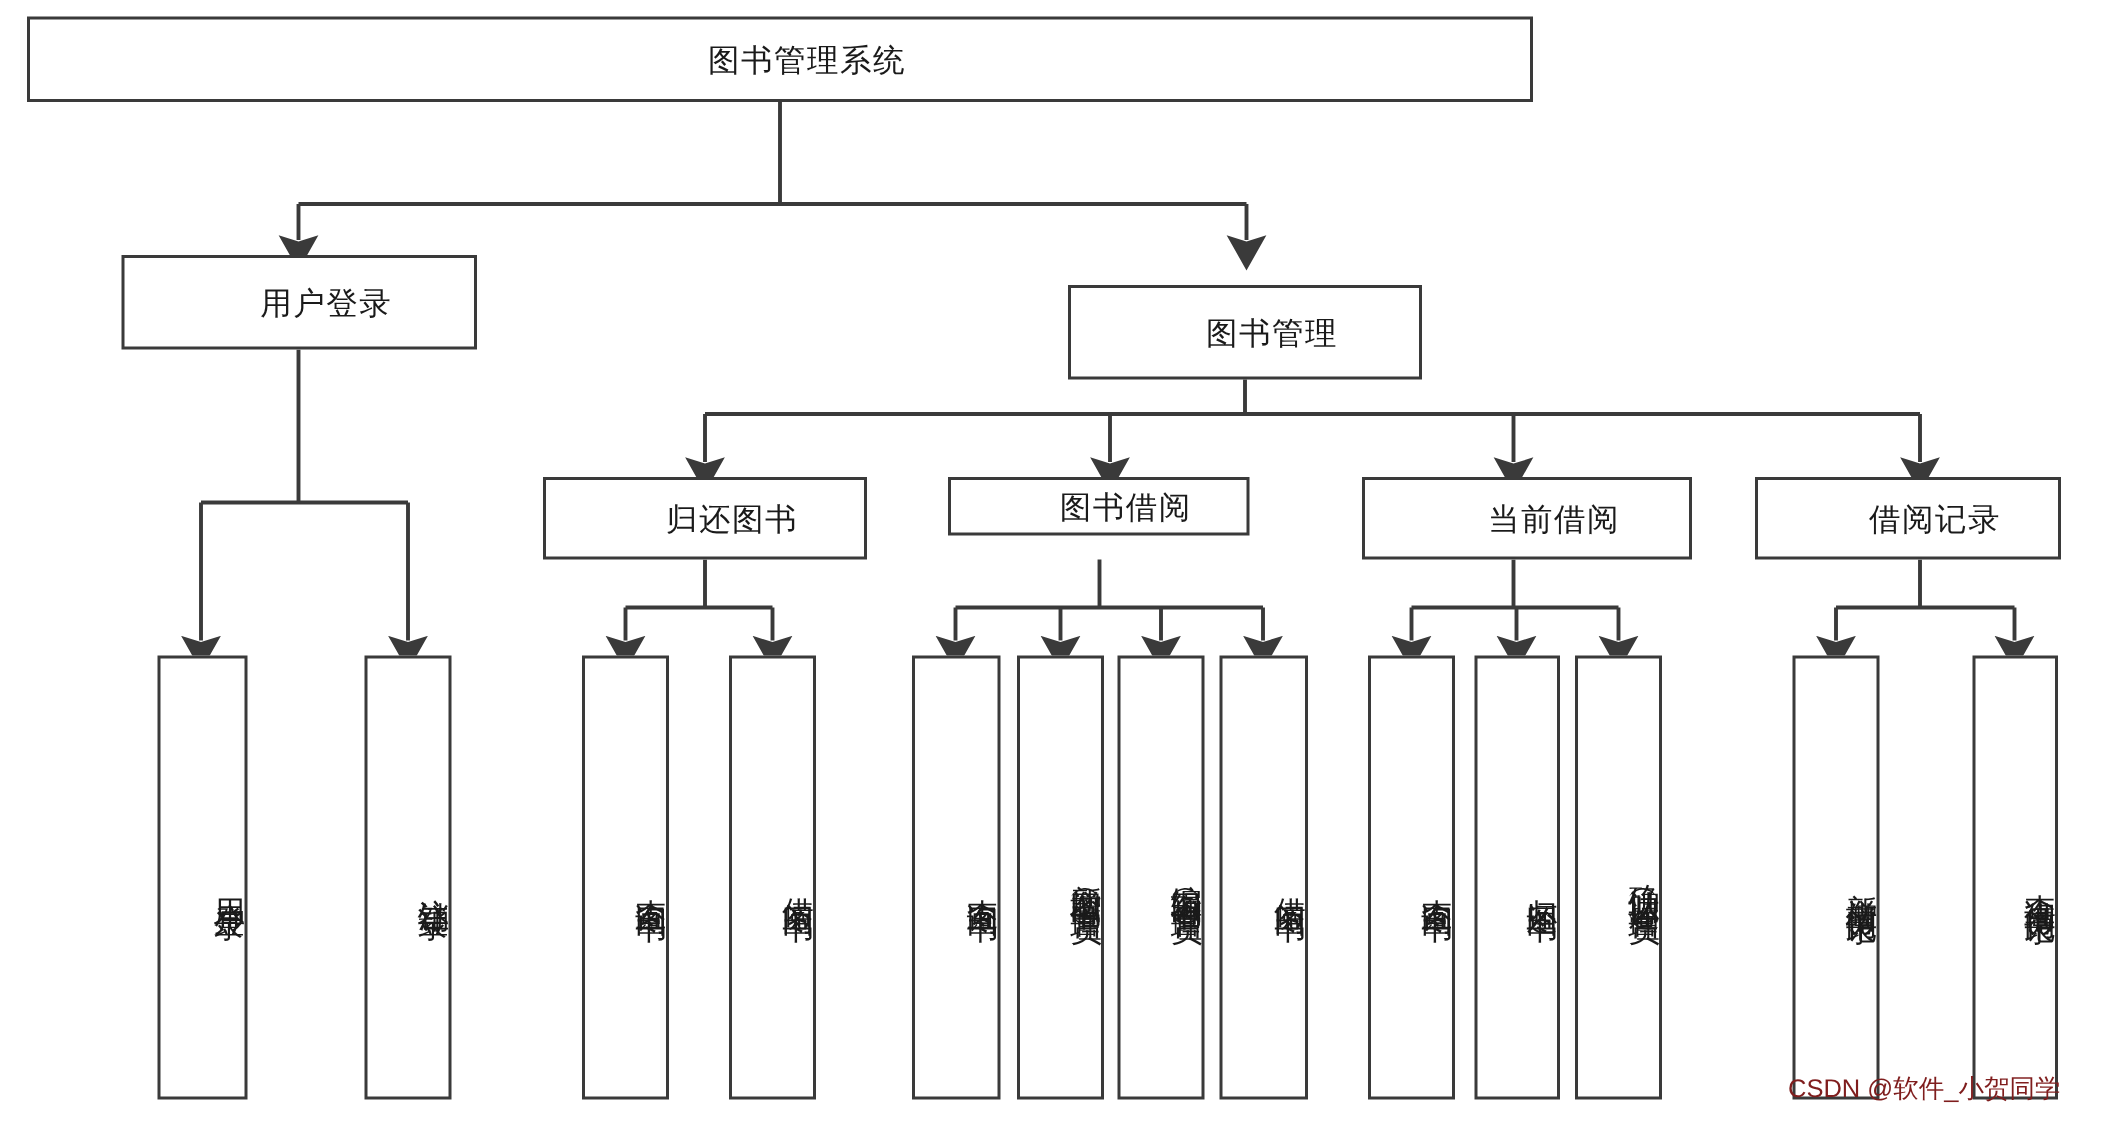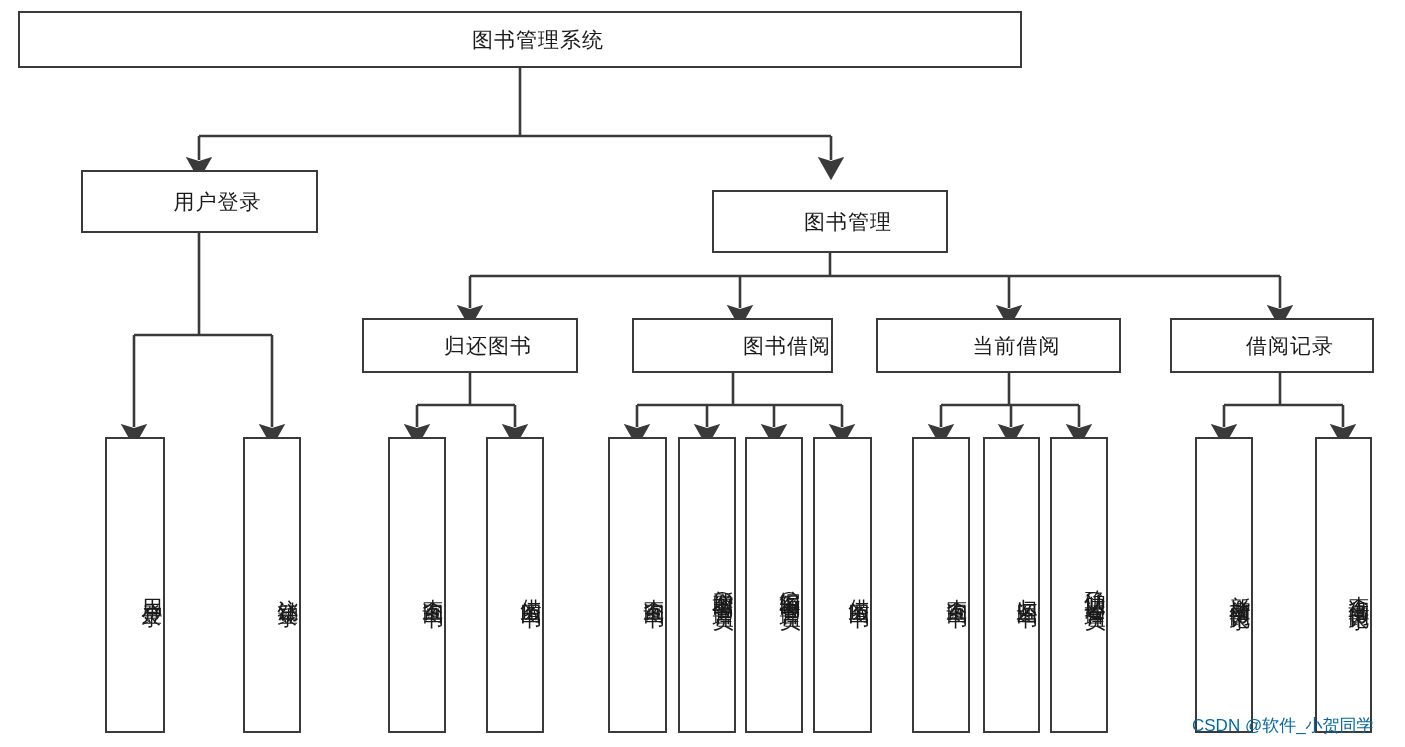--- a/index.html
+++ b/index.html
@@ -53,21 +53,21 @@
   }
   .node-label {
     display: block;
     white-space: nowrap;
   }
   #watermark {
     position: absolute;
     left: 1192px;
     top: 714px;
     font-size: 17px;
-    color: #0369a1;
+    color: #7f1d1d;
     white-space: nowrap;
     font-family: "Liberation Sans", "DejaVu Sans", sans-serif;
   }
 </style>
 </head>
 <body>
 
 <div id="canvas">
 
   <svg id="wires" viewBox="0 0 1405 747" xmlns="http://www.w3.org/2000/svg">
@@ -128,24 +128,24 @@
   <div class="node horiz" id="node-l2-0" style="left: 81px; top: 170px; width: 237px; height: 63px;">
     <span class="node-label">用户登录</span>
   </div>
   <div class="node horiz" id="node-l2-1" style="left: 712px; top: 170px; width: 236px; height: 63px; margin-top: 20px;">
     <span class="node-label">图书管理</span>
   </div>
 
   <div class="node horiz" id="node-l3-0" style="left: 362px; top: 318px; width: 216px; height: 55px;">
     <span class="node-label">归还图书</span>
   </div>
-  <div class="node horiz" id="node-l3-1" style="left: 632px; top: 318px; width: 201px; height: 55px; justify-content: flex-end;">
+  <div class="node horiz" id="node-l3-1" style="left: 632px; top: 318px; width: 201px; height: 39px;">
     <span class="node-label">图书借阅</span>
   </div>
-  <div class="node horiz" id="node-l3-2" style="left: 876px; top: 318px; width: 245px; height: 55px;">
+  <div class="node horiz" id="node-l3-2" style="left: 908px; top: 318px; width: 220px; height: 55px;">
     <span class="node-label">当前借阅</span>
   </div>
   <div class="node horiz" id="node-l3-3" style="left: 1170px; top: 318px; width: 204px; height: 55px;">
     <span class="node-label">借阅记录</span>
   </div>
 
   <div class="node vert" id="node-leaf-0" style="left: 105px; top: 437px; width: 60px; height: 296px;">
     <span class="node-label">用户登录</span>
   </div>
   <div class="node vert" id="node-leaf-1" style="left: 243px; top: 437px; width: 58px; height: 296px;">

